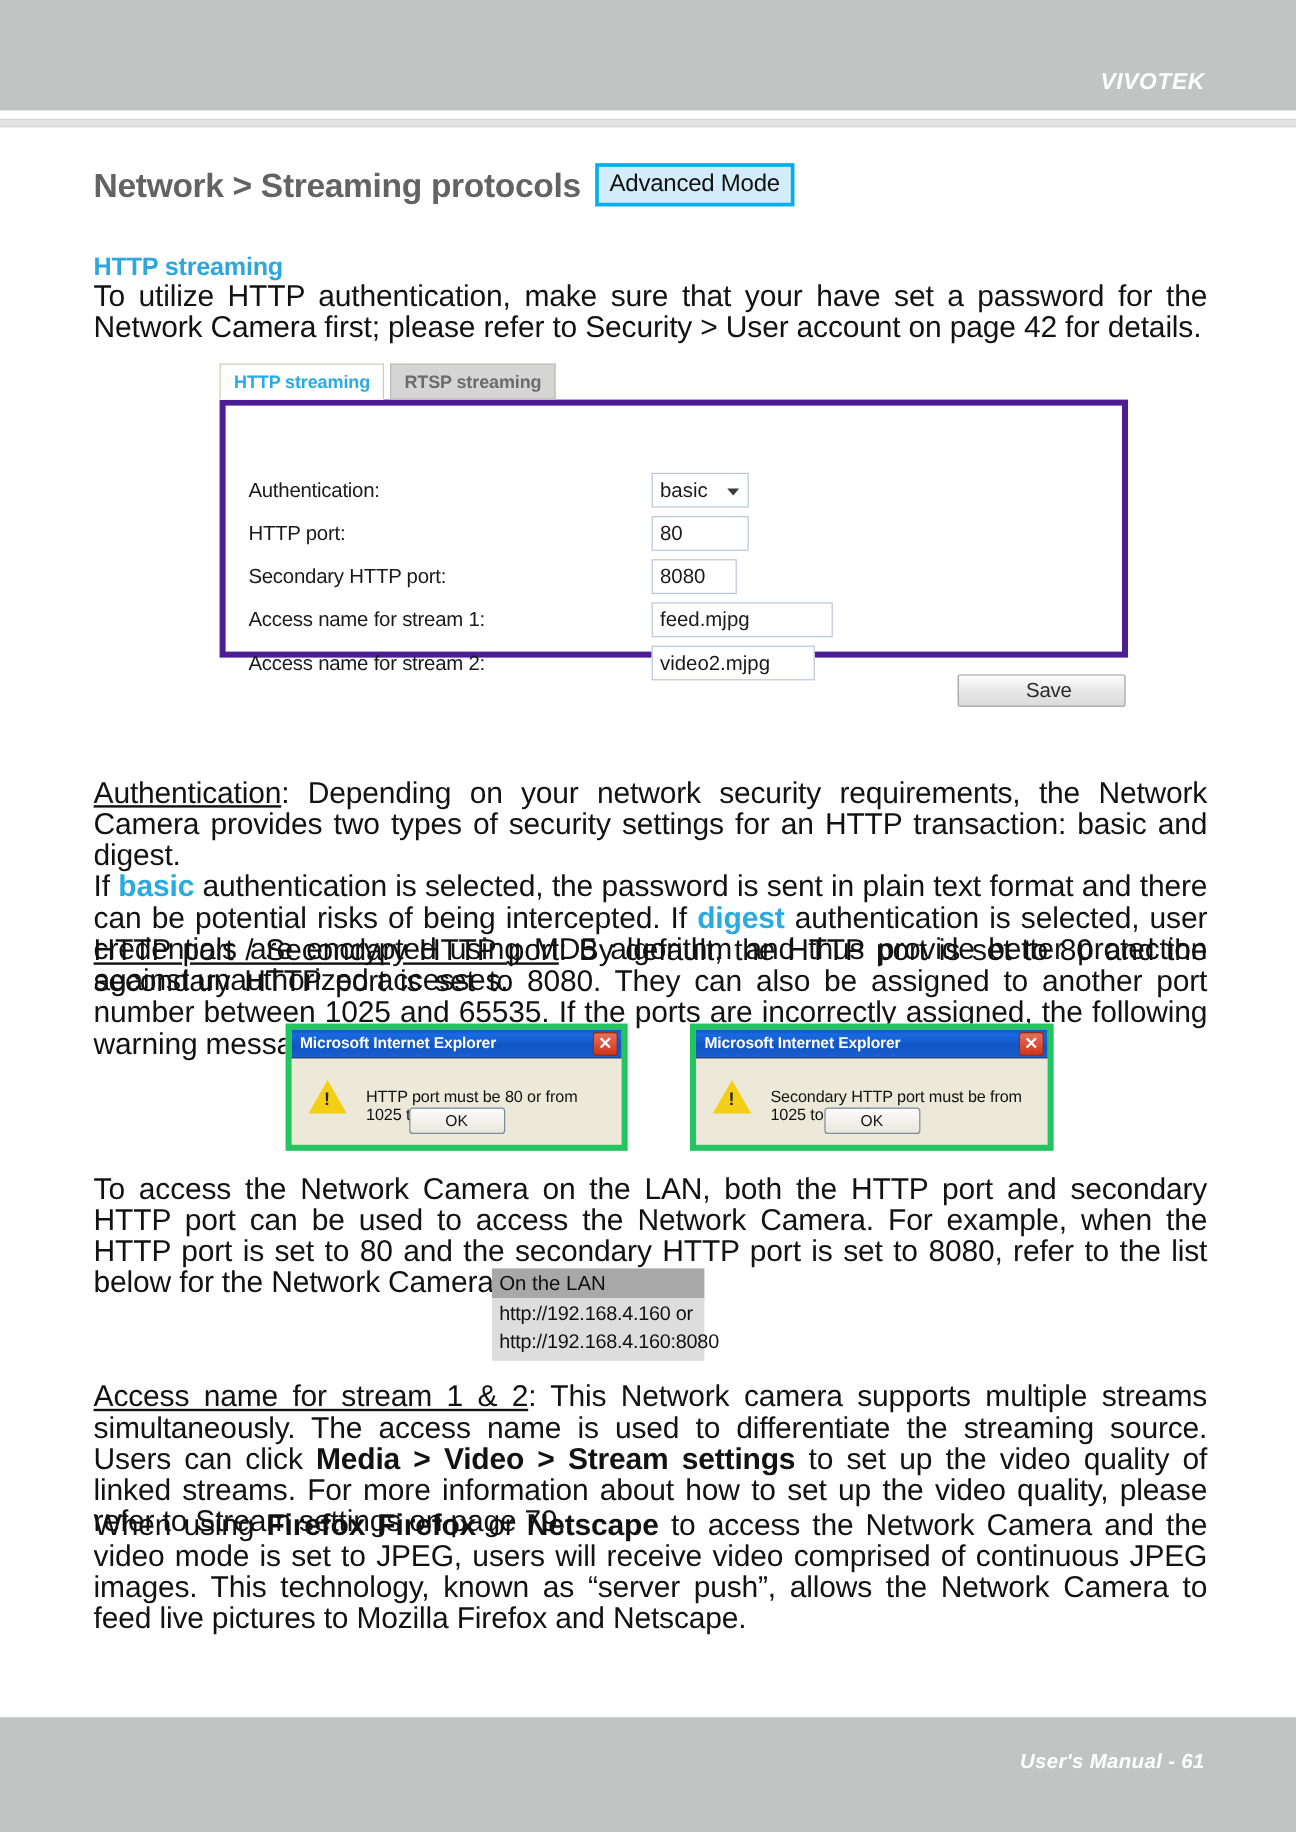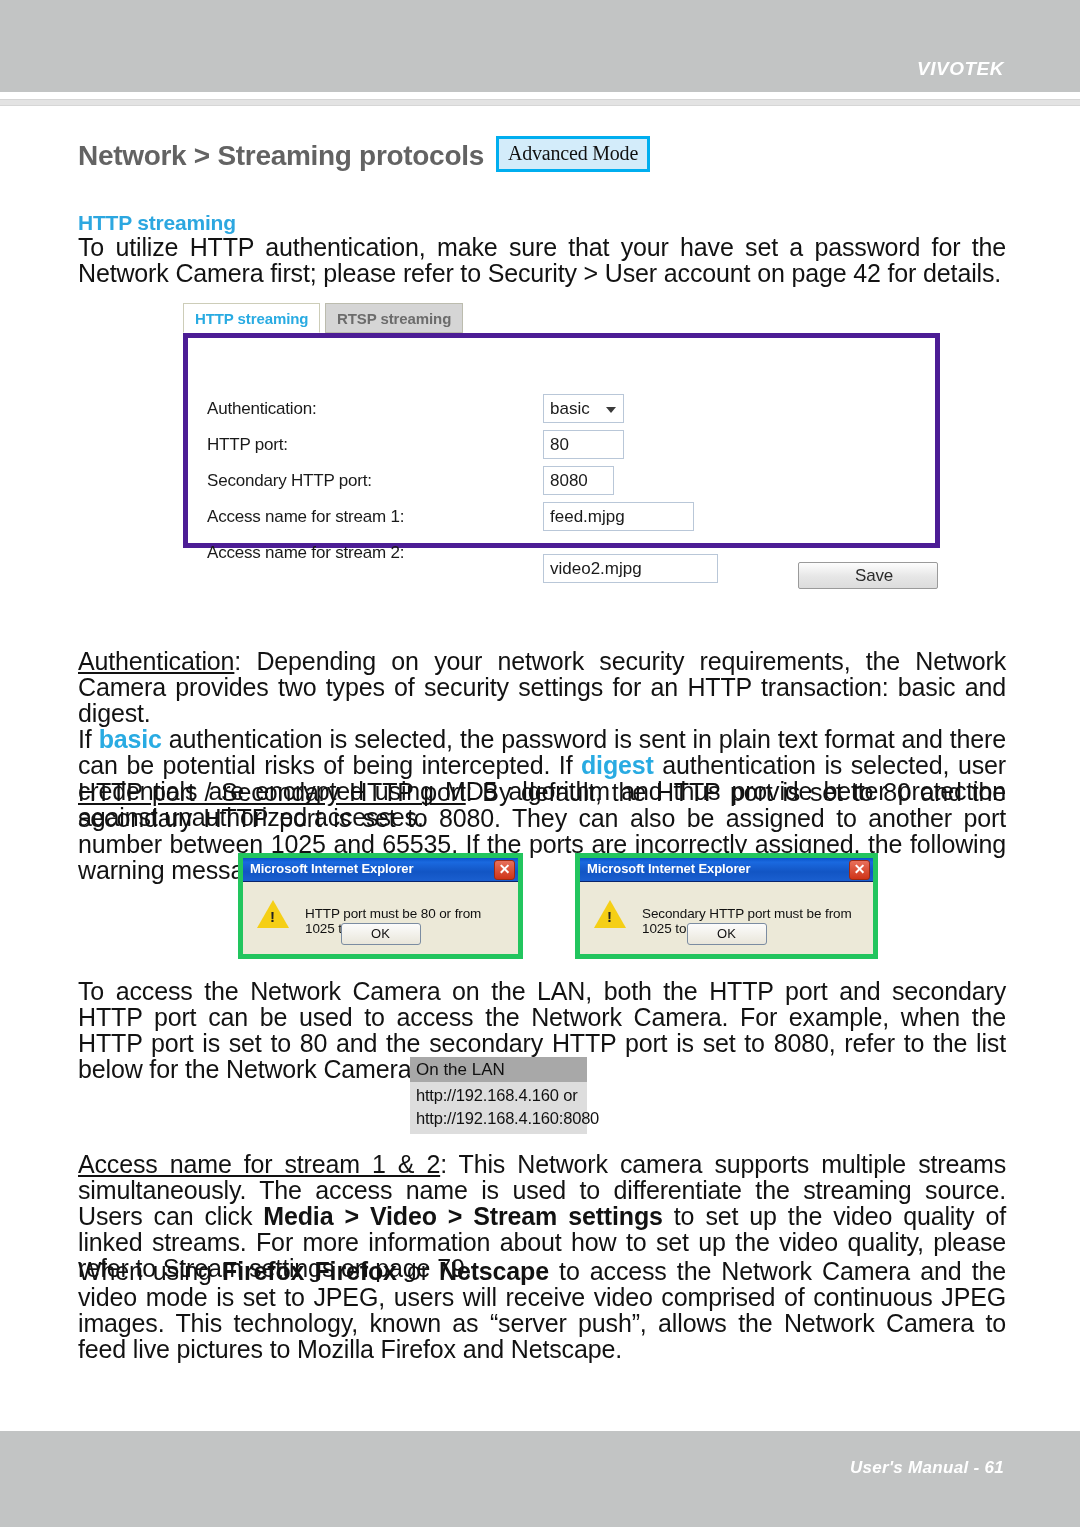--- a/index.html
+++ b/index.html
@@ -45,21 +45,20 @@
     display: inline-block;
     margin-left: 12px;
     padding: 3px 9px 4px 9px;
     background: #d3ecfa;
     border: 3px solid #00aeef;
     color: #111;
     font-size: 20px;
     font-weight: normal;
     vertical-align: 5px;
     letter-spacing: -0.2px;
-    font-family: Liberation Serif, serif;
   }
 
   
   .sect-head {
     position: absolute; left: 78px;
     font-size: 21px; font-weight: bold;
     color: #2ca7e0;
     letter-spacing: -0.2px;
   }
   .para {
@@ -284,21 +283,21 @@
       <div class="field" style="left:336px;top:0;width:71px">8080</div>
     </div>
 
     <div class="form-row" style="top:164px;width:700px">
       <span class="form-label">Access name for stream 1:</span>
       <div class="field" style="left:336px;top:0;width:151px">feed.mjpg</div>
     </div>
 
     <div class="form-row" style="top:200px;width:700px">
       <span class="form-label">Access name for stream 2:</span>
-      <div class="field" style="left:336px;top:16px;width:175px">video2.mjpg</div>
+      <div class="field" style="left:336px;top:0;width:136px">video2.mjpg</div>
     </div>
 
   </div>
 </div>
 <div class="save-btn">Save</div>
 
 <div class="para" style="top:648px">
   <span class="u">Authentication</span><span>: Depending on your network security requirements, the Network Camera provides two types of security settings for an HTTP transaction: basic and digest.</span><br>
   <span>If </span><span class="cy">basic</span><span> authentication is selected, the password is sent in plain text format and there can be potential risks of being intercepted. If </span><span class="cy">digest</span><span> authentication is selected, user credentials are encrypted using MD5 algorithm and thus provide better protection against unauthorized accesses.</span>
 </div>

